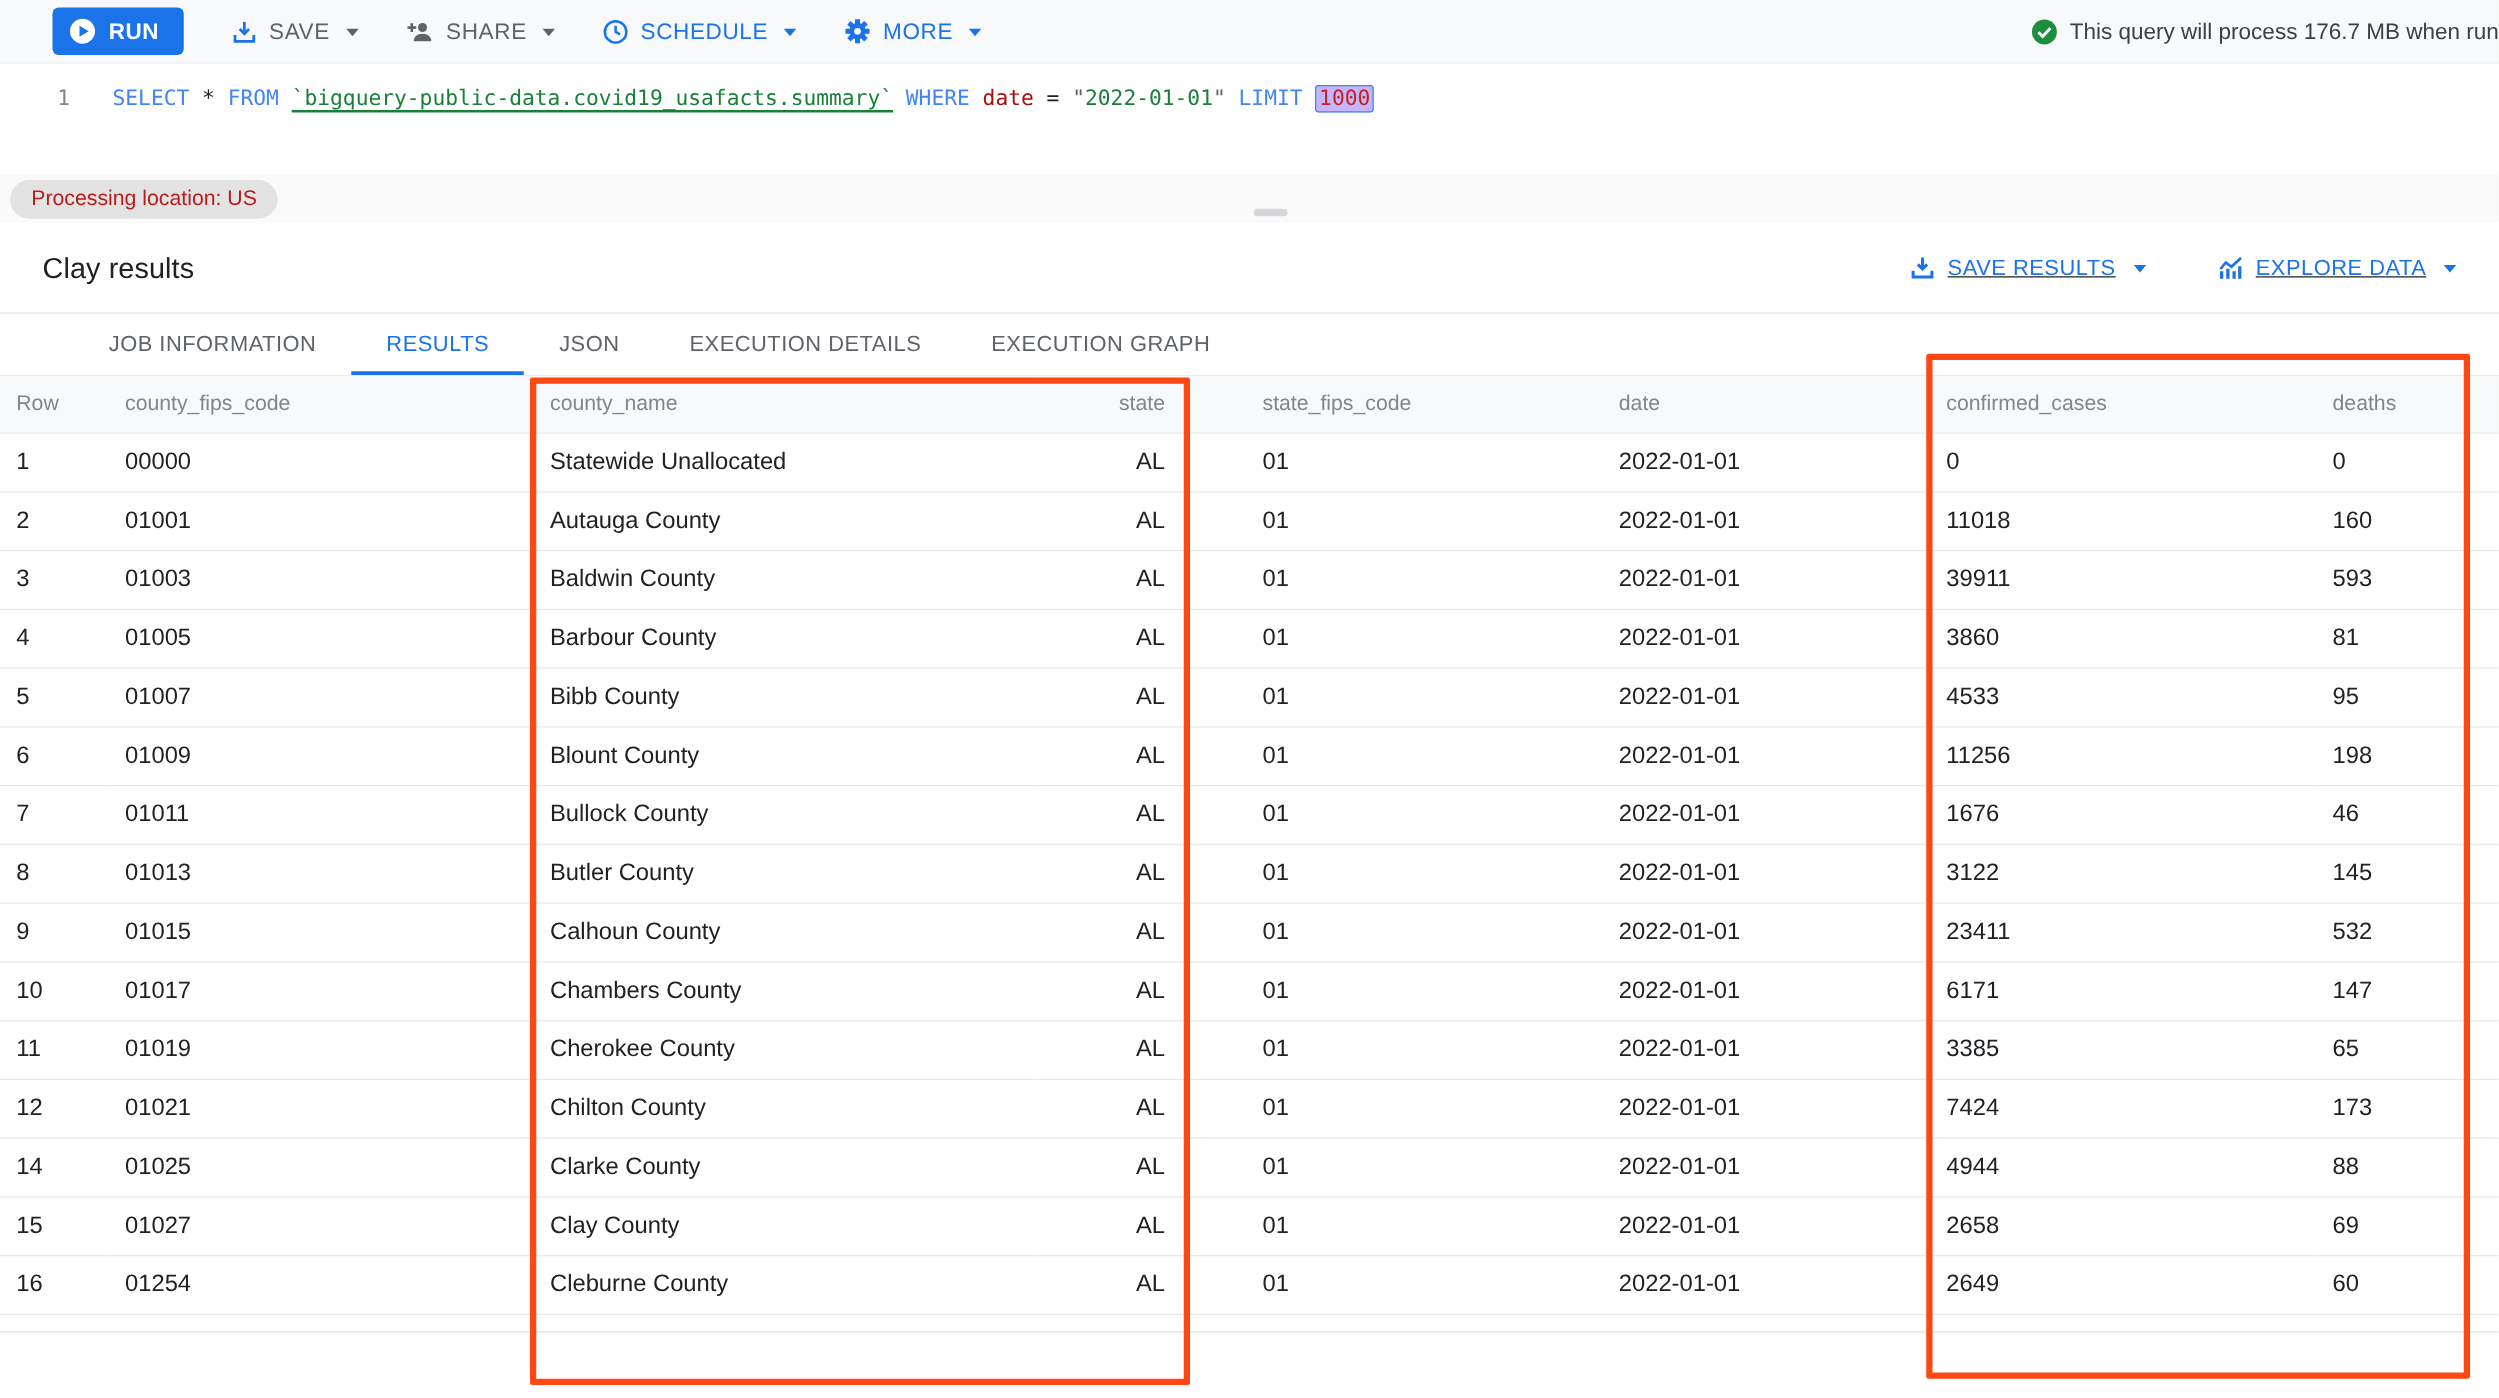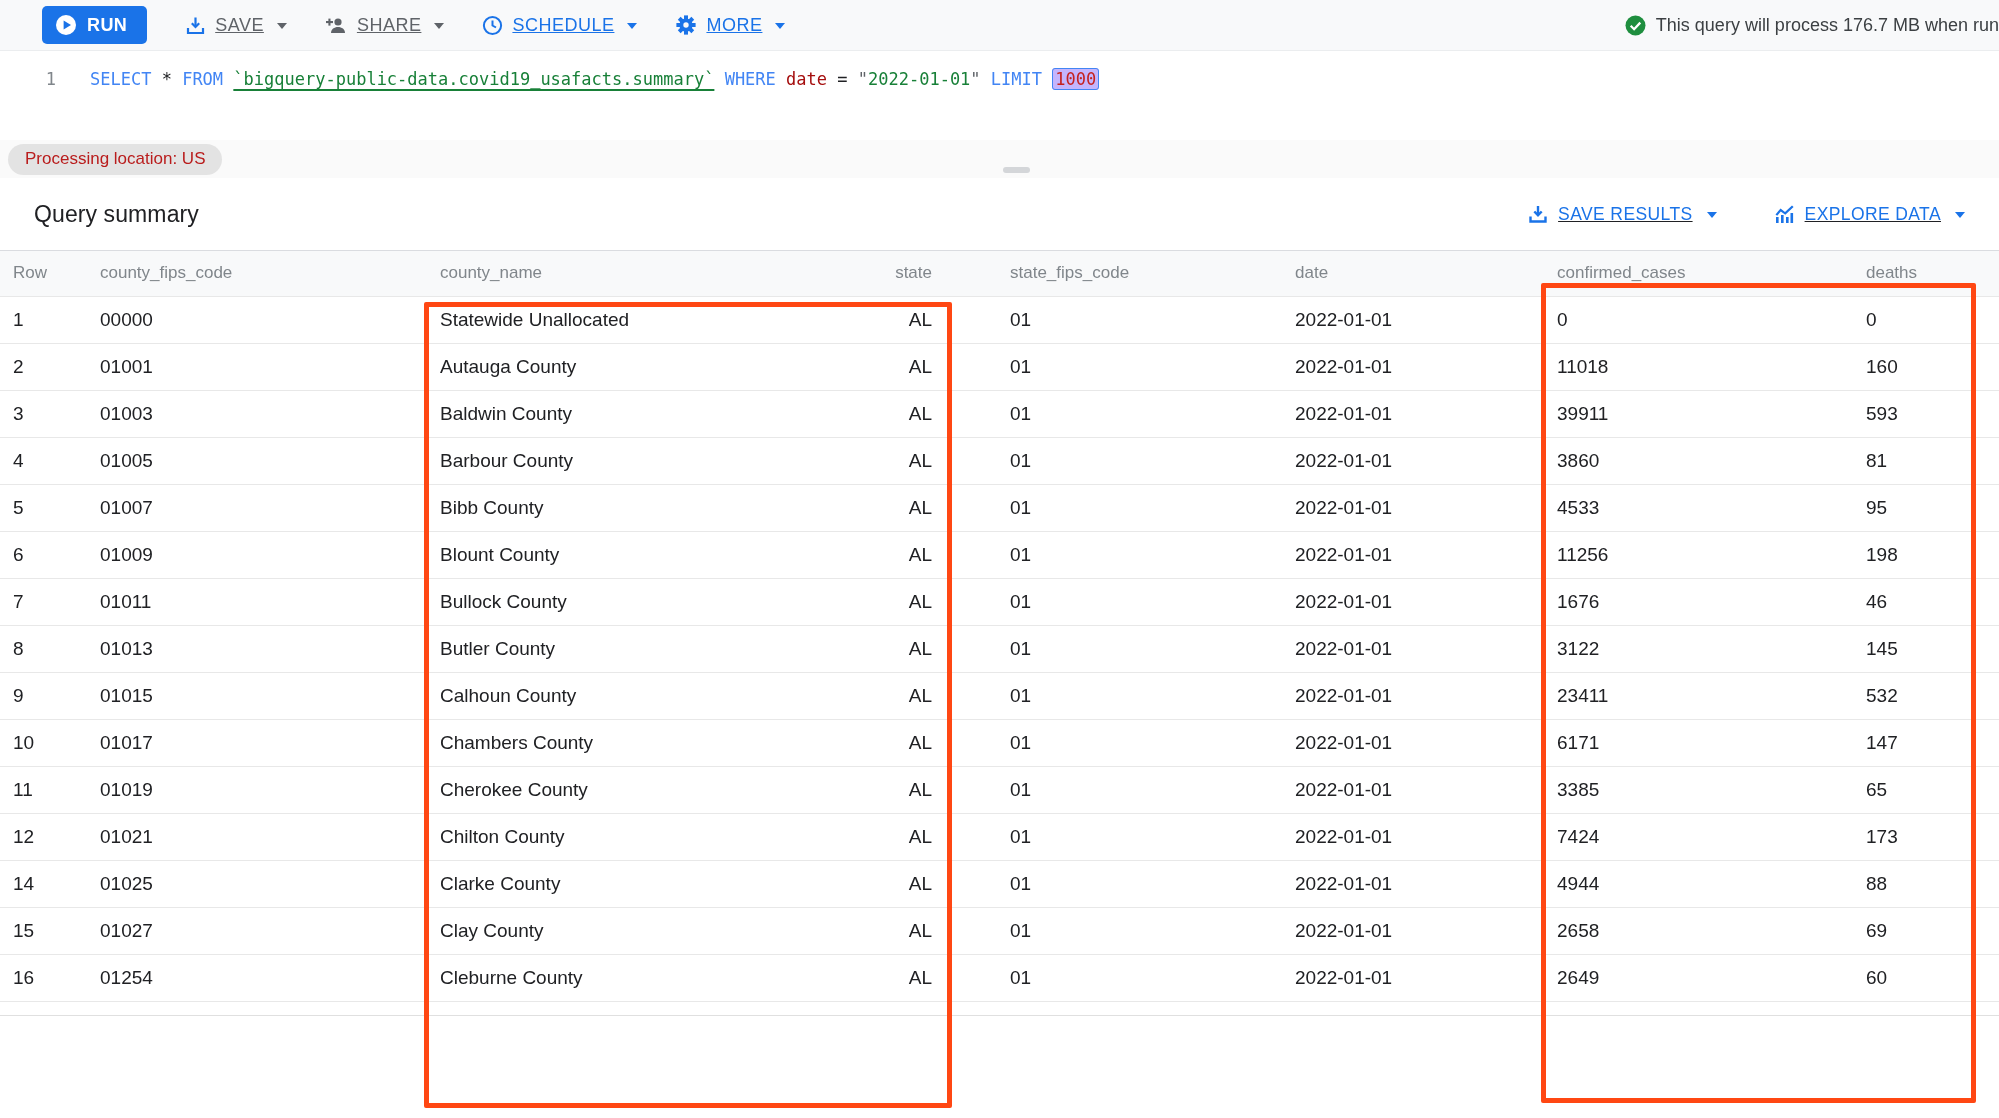--- a/index.html
+++ b/index.html
@@ -8,21 +8,21 @@
   .page { position:relative; width:1999px; height:964px; display:flex; flex-direction:column; }
 
   
   .toolbar { height:51px; flex:0 0 51px; background:#f8f9fa; display:flex; align-items:center;
     border-bottom:1px solid #ebedef; }
   .run-btn { margin-left:42px; height:38px; display:inline-flex; align-items:center; gap:10px;
     background:#1a73e8; color:#fff; border:none; border-radius:5px; padding:0 20px 0 13px;
     font-family:inherit; font-size:18px; font-weight:700; letter-spacing:.4px; cursor:pointer; }
   .tb-btn { display:inline-flex; align-items:center; gap:9px; background:none; border:none;
     font-family:inherit; font-size:18px; font-weight:500; letter-spacing:.5px; cursor:pointer;
-    margin-left:38px; height:38px;text-decoration:underline; }
+    margin-left:38px; height:38px; }
   .c-grey { color:#5f6368; } .c-blue { color:#1a73e8; }
   .caret { width:0; height:0; border-left:5px solid transparent; border-right:5px solid transparent;
     border-top:6px solid currentColor; display:inline-block; margin-left:4px; margin-top:2px; }
   .tb-status { margin-left:auto; display:flex; align-items:center; gap:10px; white-space:nowrap;
     overflow:hidden; font-size:18px; color:#3c4043; padding-left:20px; flex:0 1 auto; min-width:0; }
   .tb-status svg { flex:0 0 auto; }
 
   
   .editor { height:89px; flex:0 0 89px; background:#fff; display:flex; }
   .gutter { width:70px; flex:0 0 70px; text-align:right; padding:14px 14px 0 0;
@@ -163,21 +163,21 @@
     <div class="gutter">1</div>
     <div class="code-line" id="query-code"><span class="tok-kw">SELECT</span><span class="tok-op"> * </span><span class="tok-kw">FROM</span><span class="tok-op"> </span><span class="tok-ref">`bigquery-public-data.covid19_usafacts.summary`</span><span class="tok-op"> </span><span class="tok-kw">WHERE</span><span class="tok-op"> </span><span class="tok-col">date</span><span class="tok-op"> = </span><span class="tok-quote">"</span><span class="tok-str">2022-01-01</span><span class="tok-quote">"</span><span class="tok-op"> </span><span class="tok-kw">LIMIT</span><span class="tok-op"> </span><span class="tok-numsel">1000</span></div>
   </div>
 
   <div class="editor-bottom">
     <span class="loc-pill">Processing location: US</span>
     <span class="drag-handle"></span>
   </div>
 
   <div class="results-header">
-    <span class="results-title">Query summary</span>
+    <span class="results-title">Clay results</span>
     <div class="rh-actions">
       <button class="rh-btn">
         <span style="display:inline-flex;">
           <svg width="20" height="20" viewBox="0 0 20 20" fill="none" stroke="#1a73e8" stroke-width="2.4">
             <path d="M2.5 12.5 v5 h15 v-5"></path>
               <path d="M10 2 v8.5"></path>
               <path d="M6.3 7.5 L10 11.2 L13.7 7.5"></path>
           </svg>
         </span>
         <span>SAVE RESULTS</span>
@@ -192,20 +192,27 @@
             <rect x="17.5" y="9" width="2.6" height="10"></rect>
             <path d="M2.5 10.5 L7.5 4.5 L12 8 L19 1.5 L20.6 3 L12.3 10.8 L7.8 7.4 L4.2 11.8 Z"></path>
           </svg>
         </span>
         <span>EXPLORE DATA</span>
         <span class="caret"></span>
       </button>
     </div>
   </div>
 
+  <div class="tabs" id="tabs">
+      <div class="tab">JOB INFORMATION</div>
+      <div class="tab active">RESULTS</div>
+      <div class="tab">JSON</div>
+      <div class="tab">EXECUTION DETAILS</div>
+      <div class="tab">EXECUTION GRAPH</div>
+    </div>
 
   <div class="table-wrap">
     <table>
       <colgroup>
         <col style="width:87px">
           <col style="width:337px">
           <col style="width:406px">
           <col style="width:122px">
         <col style="width:328px">
           <col style="width:262px">

